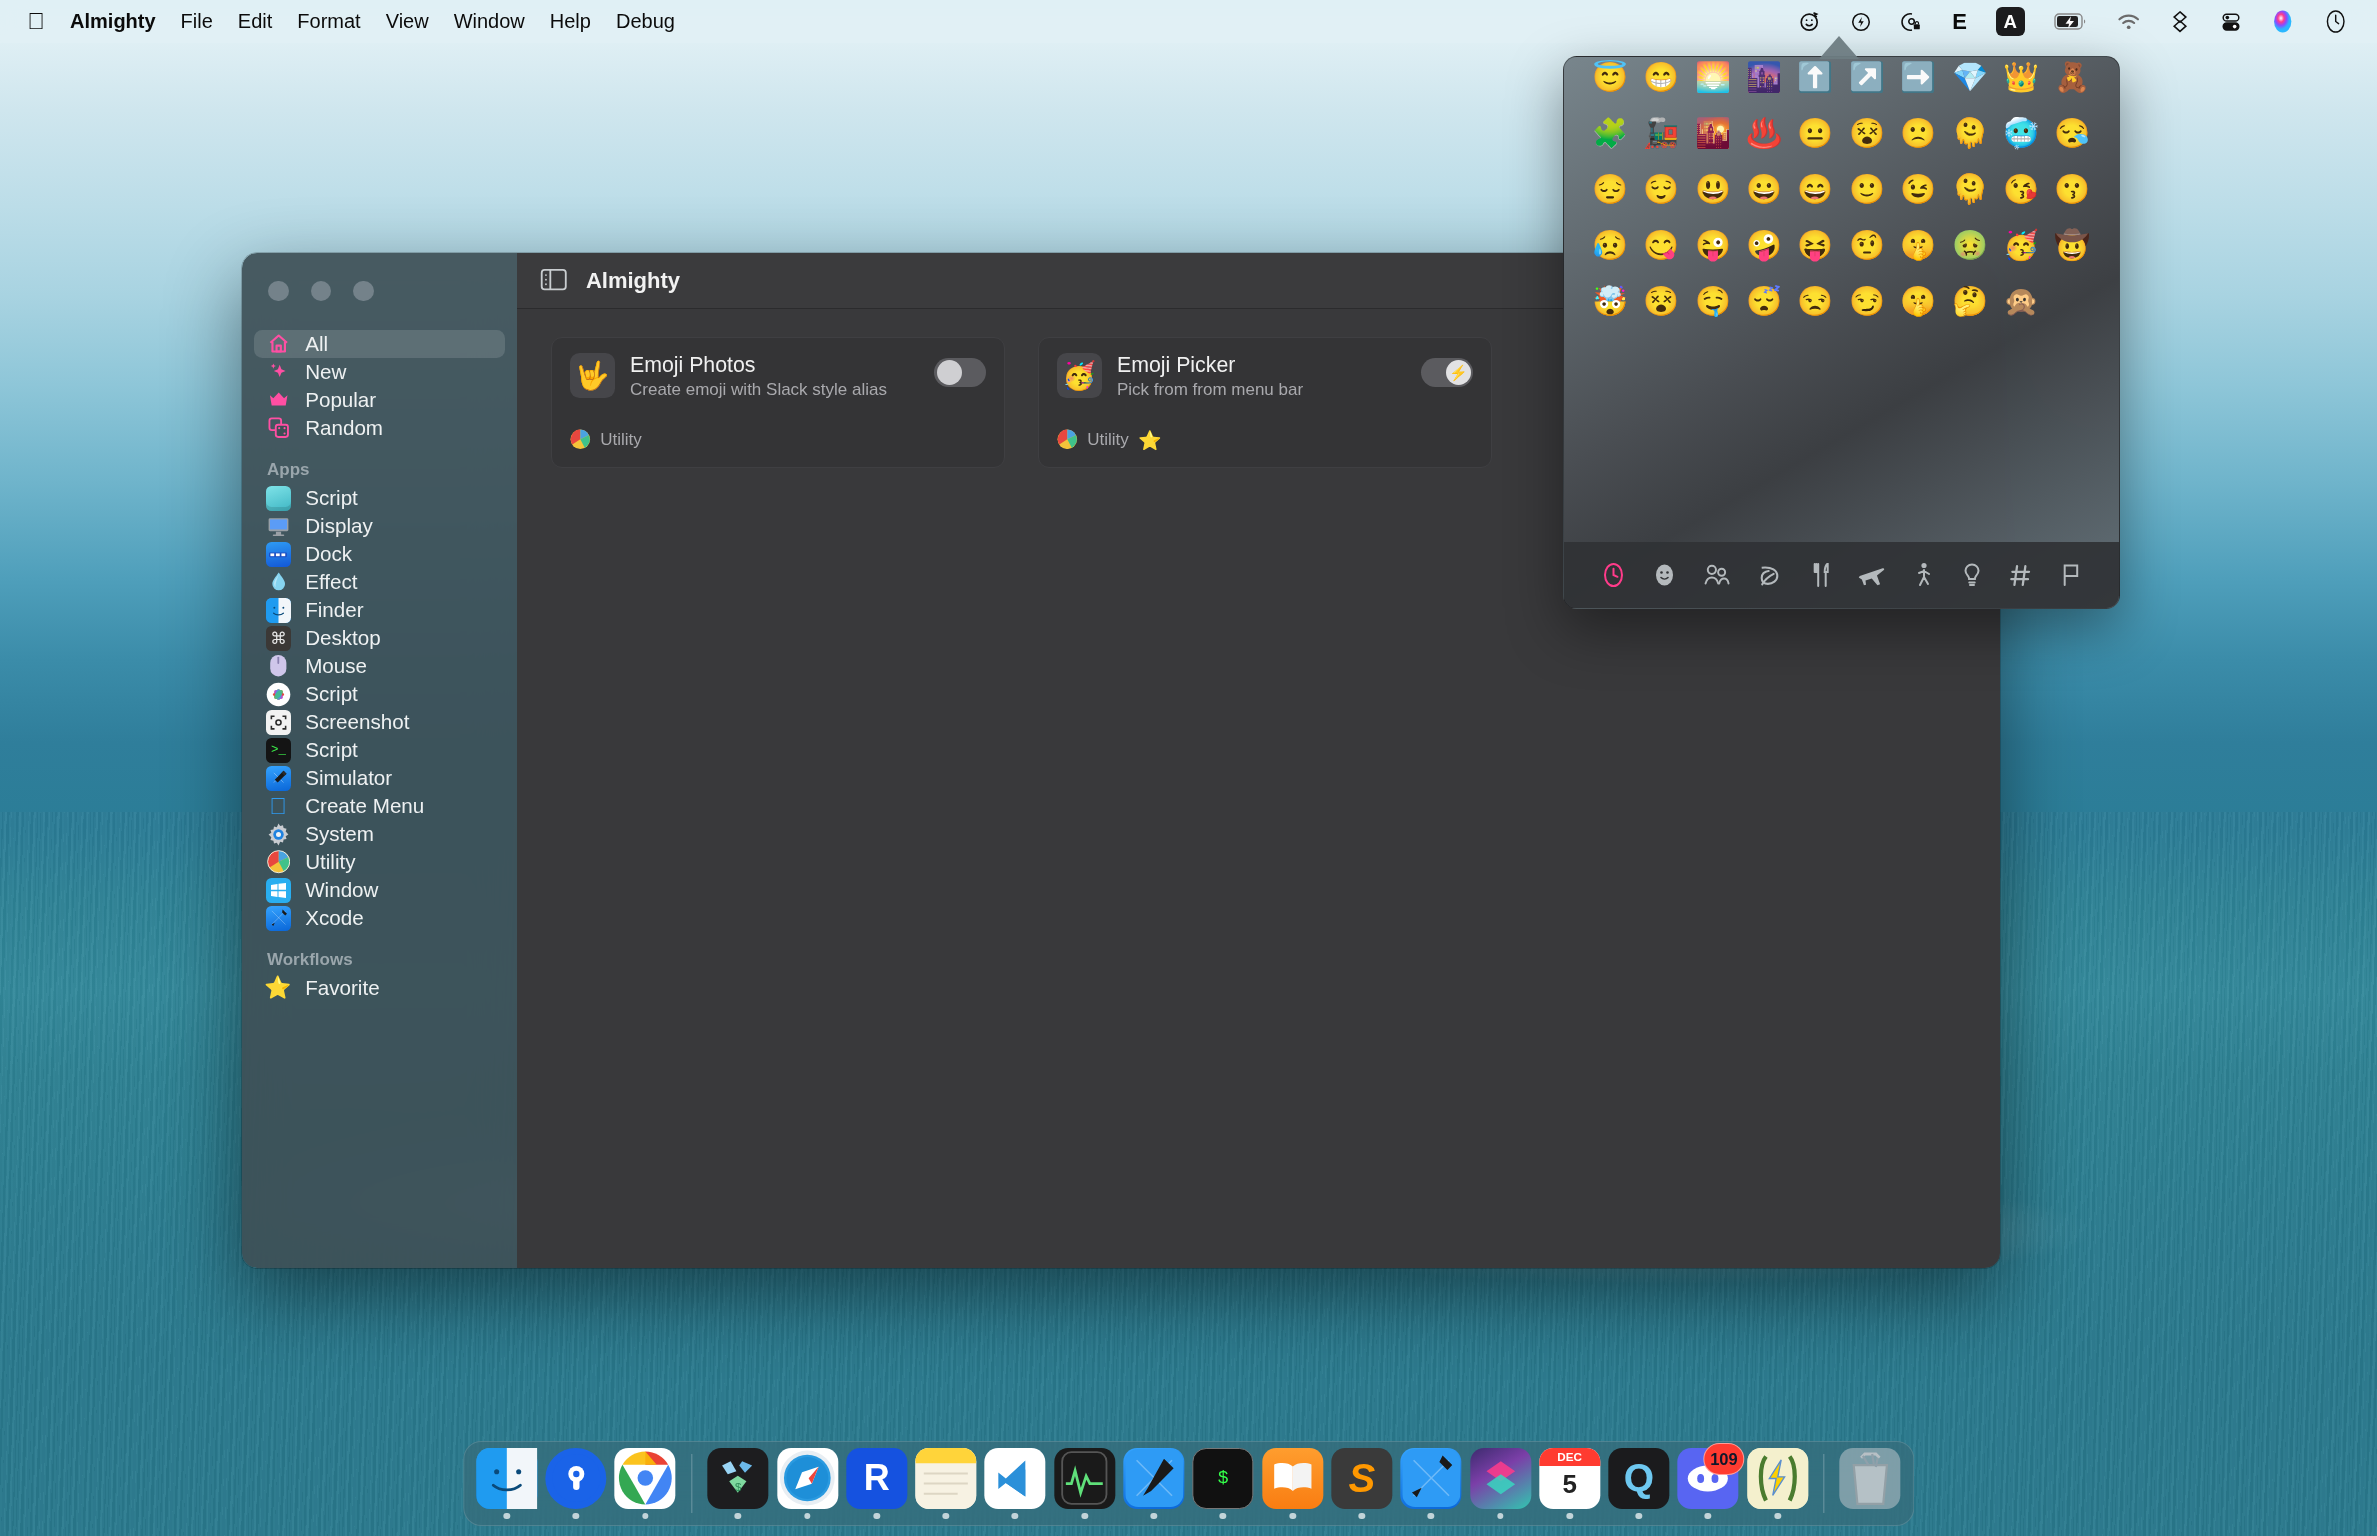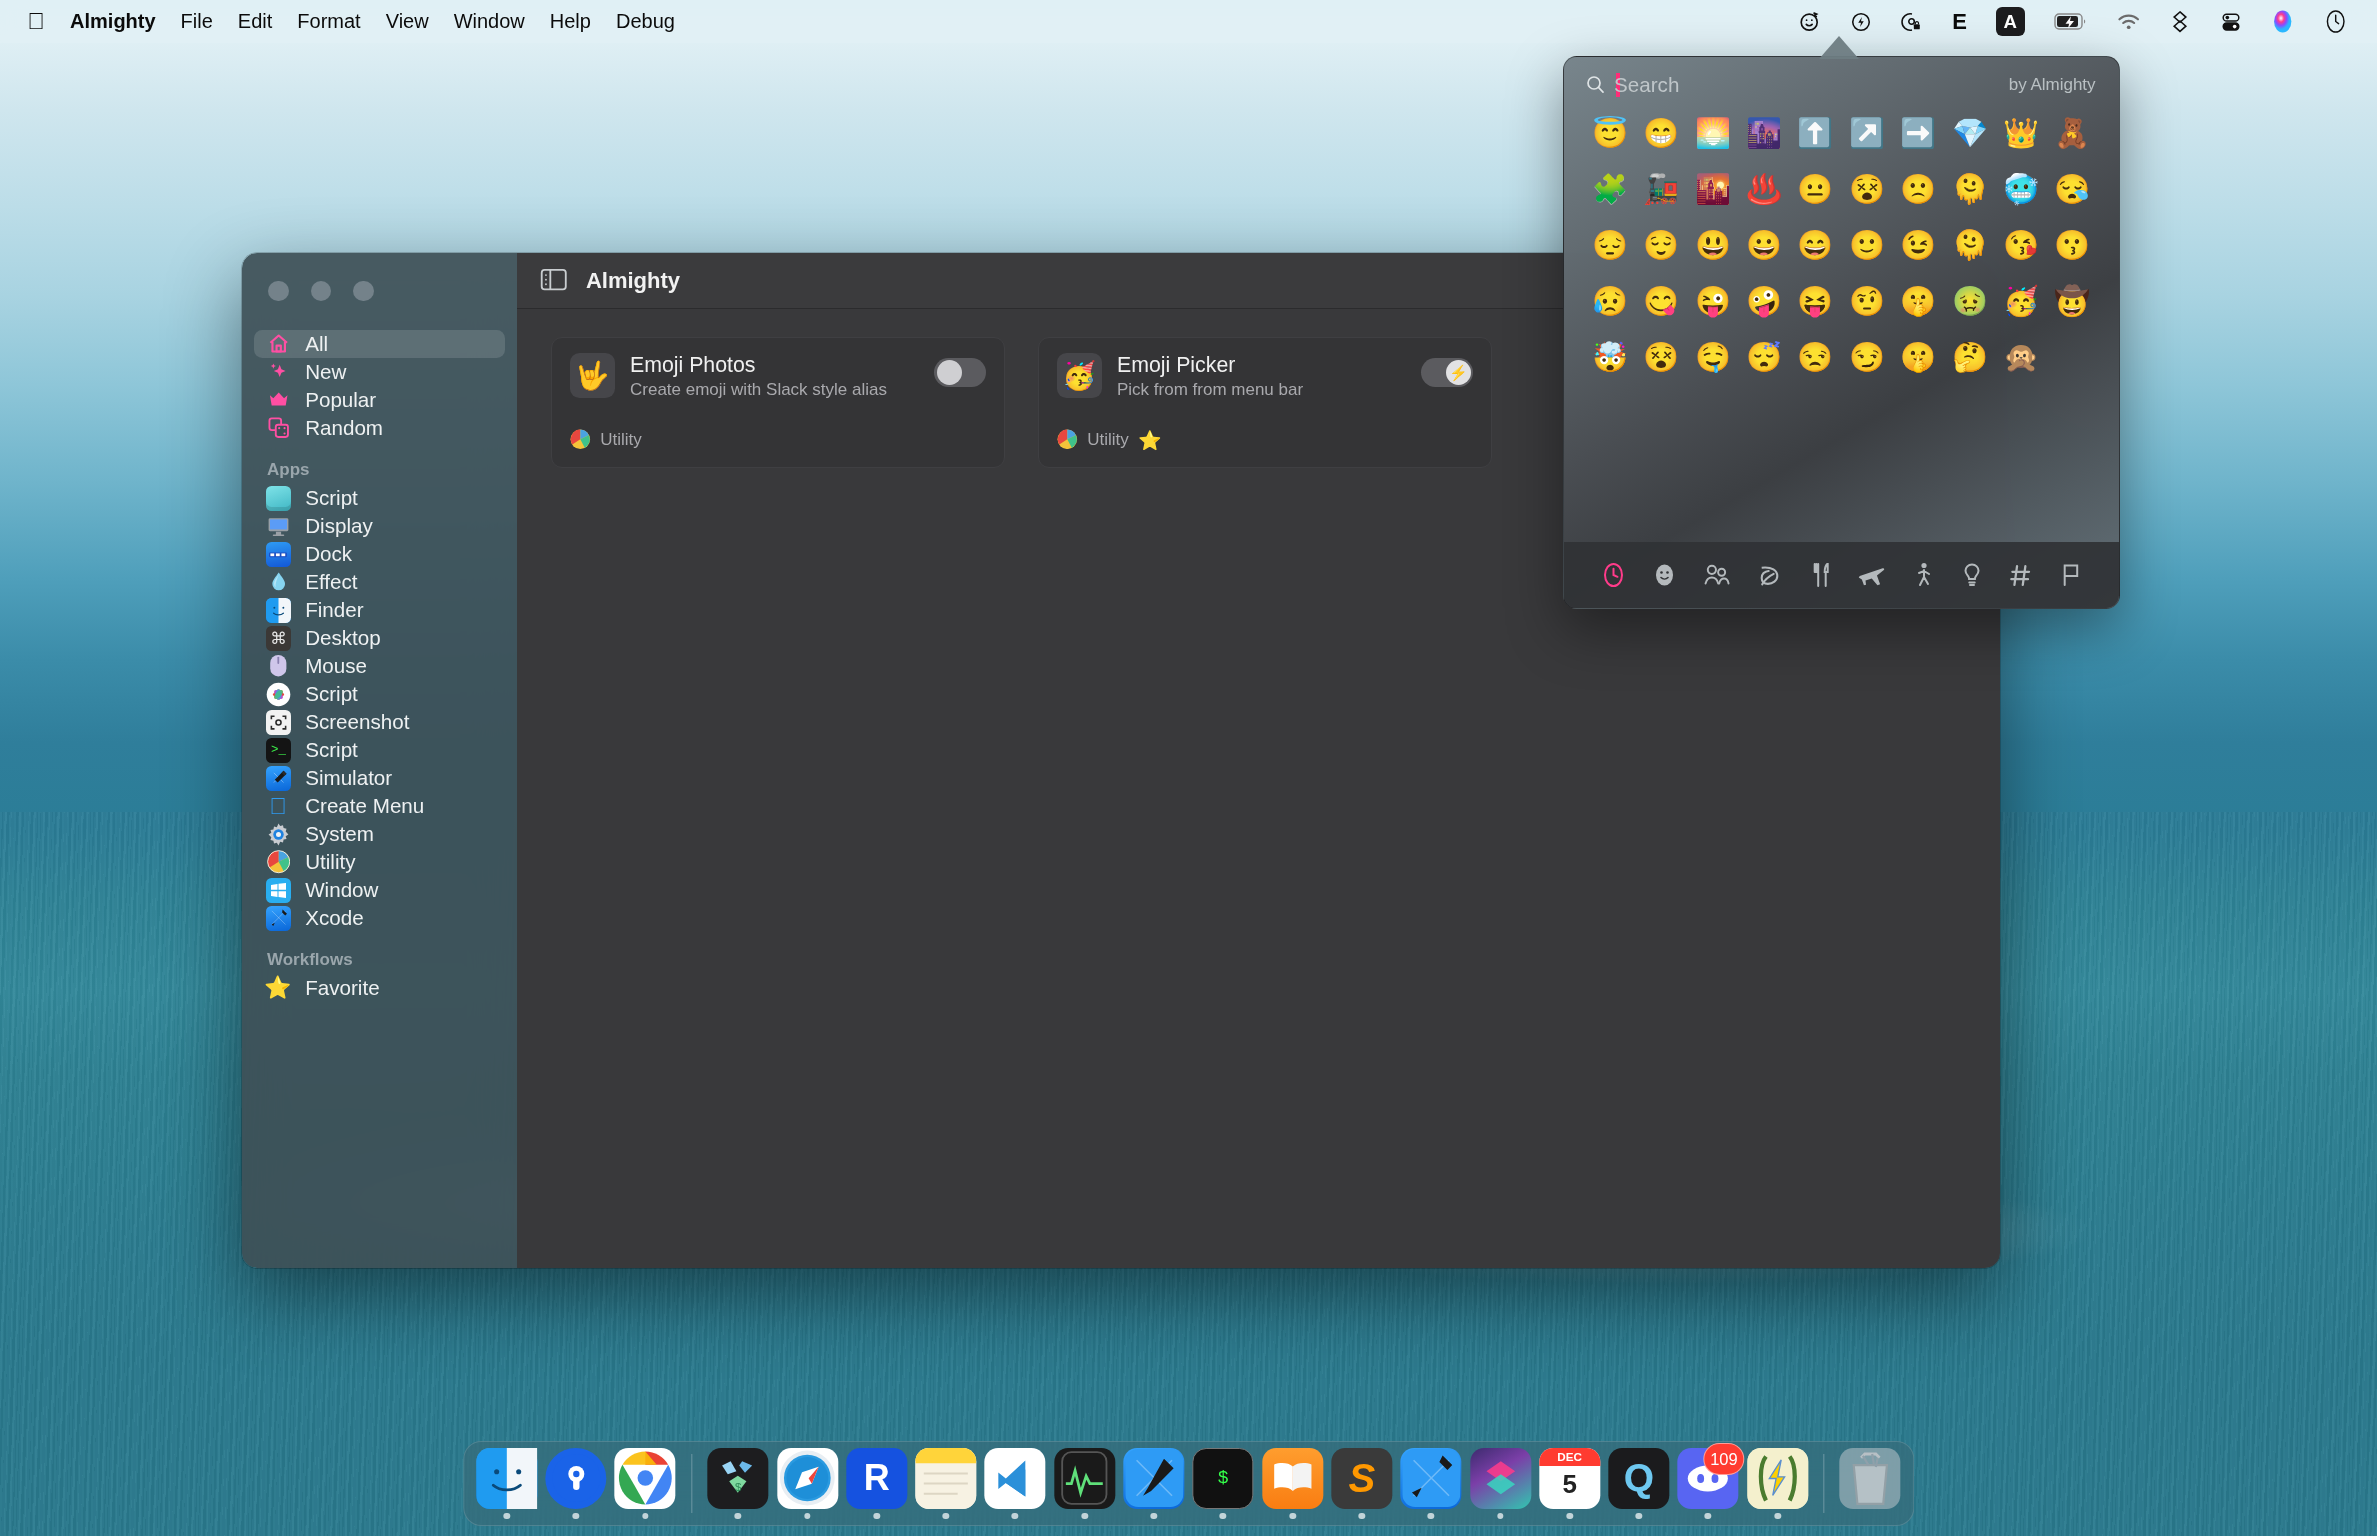--- a/index.html
+++ b/index.html
@@ -215,23 +215,23 @@
     display:flex; align-items:center; justify-content:center;
     font-size:32px; position:relative; overflow:visible;
   }
   .dock-wrap{ display:flex; flex-direction:column; align-items:center; }
   .dot{ width:6.9px; height:6.9px; border-radius:50%; background:rgba(255,255,255,.7); margin-top:4.1px; }
   .dot.hidden{ visibility:hidden; }
   .dock-sep{ width:1.4px; height:59px; background:rgba(255,255,255,.28); margin:0 6.9px; }
   .badge{
     position:absolute; right:-5.5px; top:-4.1px;
     min-width:32px; height:32px; border-radius:16px;
-    background:#ff3b30; color:#ffffff; font-size:16.5px;
+    background:#ff3b30; color:#0f172a; font-size:16.5px;
     display:flex; align-items:center; justify-content:center;
-    padding:0 5.5px; border:1.4px solid rgba(255,255,255,.5);
+    padding:0 5.5px; border:1.4px solid rgba(255,255,255,.5);font-weight:bold;
   }
   .d-finder{ background:linear-gradient(180deg,#2ea5f5,#0b7fe0); }
   .d-1pw{ background:#1a63e8; border-radius:50%; }
   .d-chrome{ background:#fff; }
   .d-sketch{ background:#1d1d1f; }
   .d-safari{ background:#fff; }
   .d-rectangle{ background:#1552e0; }
   .d-notes{ background:linear-gradient(180deg,#ffd43a 0 22%,#f7f2e3 22% 100%); }
   .d-vscode{ background:#fff; color:#2b90d9; }
   .d-activity{ background:#1a1a1a; }
@@ -639,31 +639,20 @@
             <span style="font-size:19px;">⭐</span>
           </div>
         </div>
       </div>
     </div>
   </div>
 </div>
 
 <div id="popup-arrow"></div>
 <div id="emoji-popup">
-  <div id="popup-search">
-    <span>
-      <svg width="20.6" height="20.6" viewBox="0 0 24 24" fill="none" stroke="#dfe4e6" stroke-width="2">
-        <circle cx="10.5" cy="10.5" r="7"></circle>
-          <line x1="16" y1="16" x2="21" y2="21" stroke-linecap="round"></line>
-        </svg>
-    </span>
-    <span id="pcaret"></span>
-    <span id="psearch-ph" style="margin-left:-5.5px;">Search</span>
-    <span id="pby">by Almighty</span>
-  </div>
 
   <div id="emoji-grid">
       <span class="emoji">😇</span>
       <span class="emoji">😁</span>
       <span class="emoji">🌅</span>
       <span class="emoji">🌆</span>
       <span class="emoji">⬆️</span>
       <span class="emoji">↗️</span>
       <span class="emoji">➡️</span>
       <span class="emoji">💎</span>

